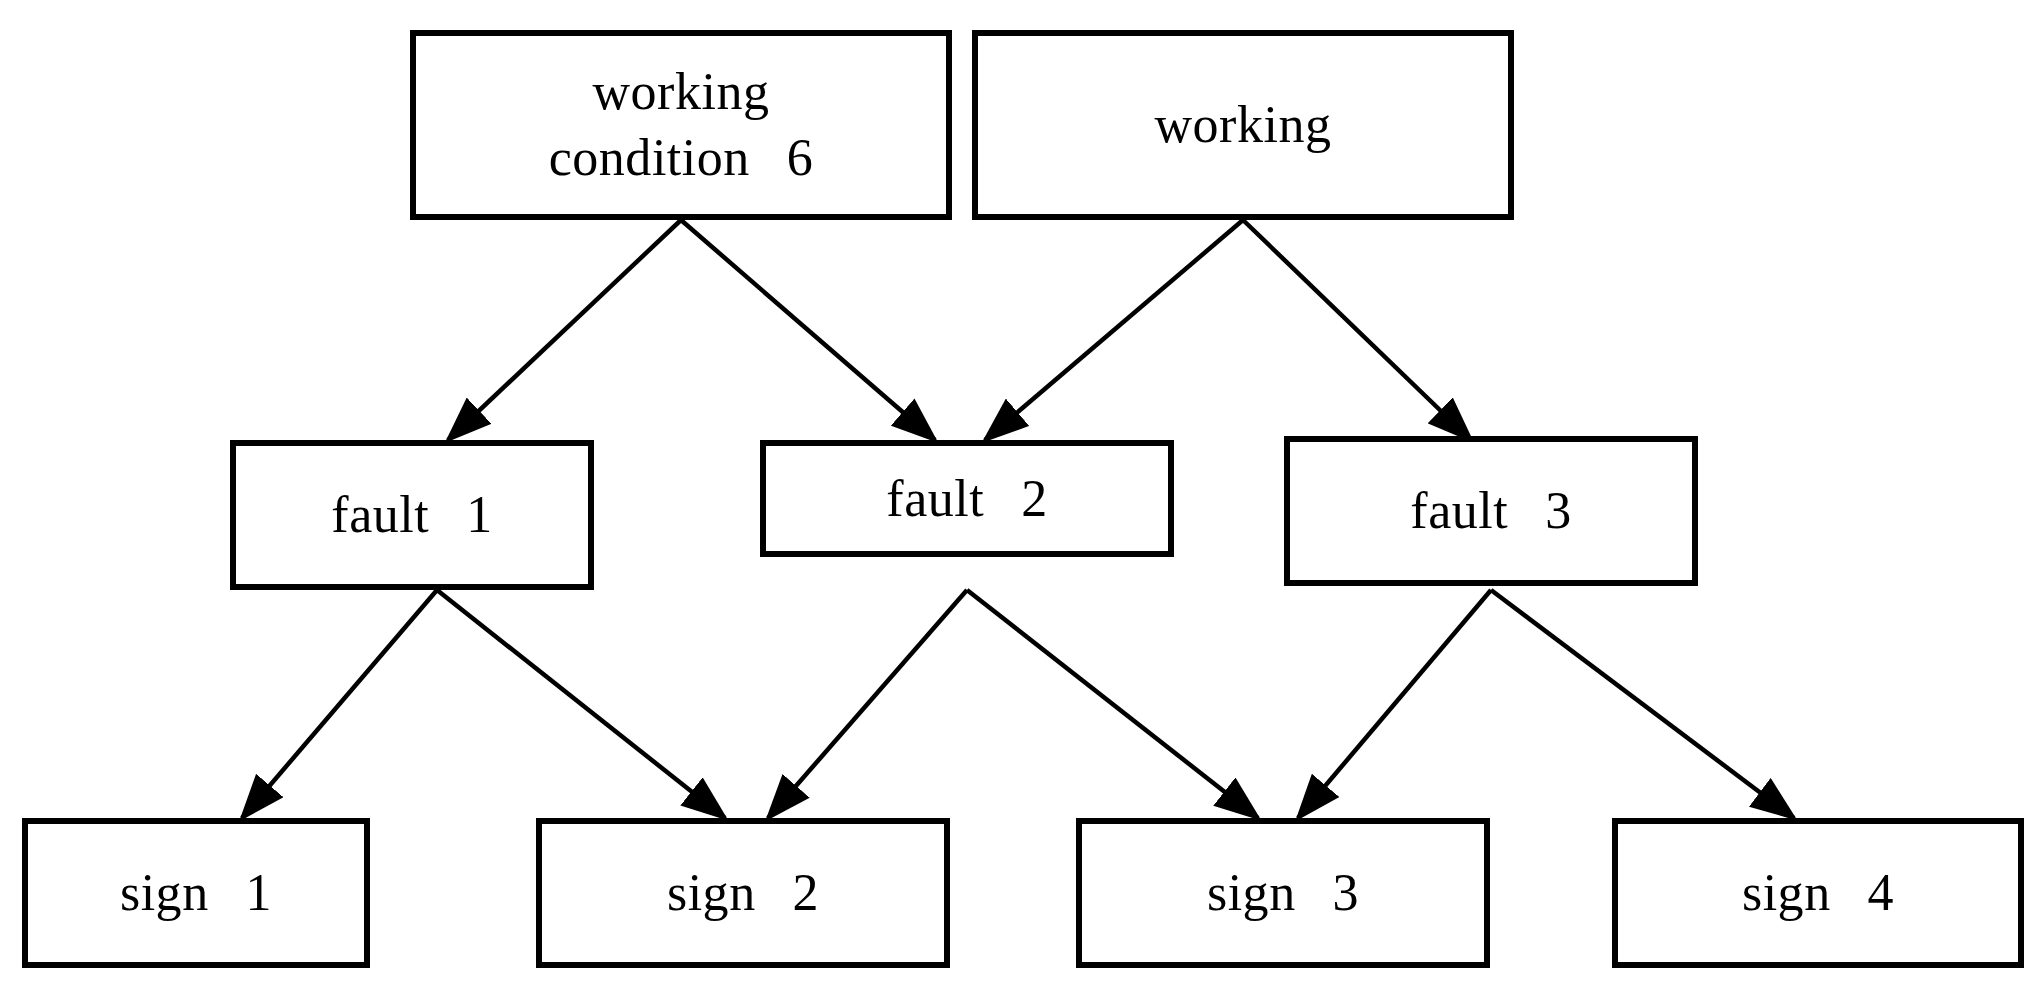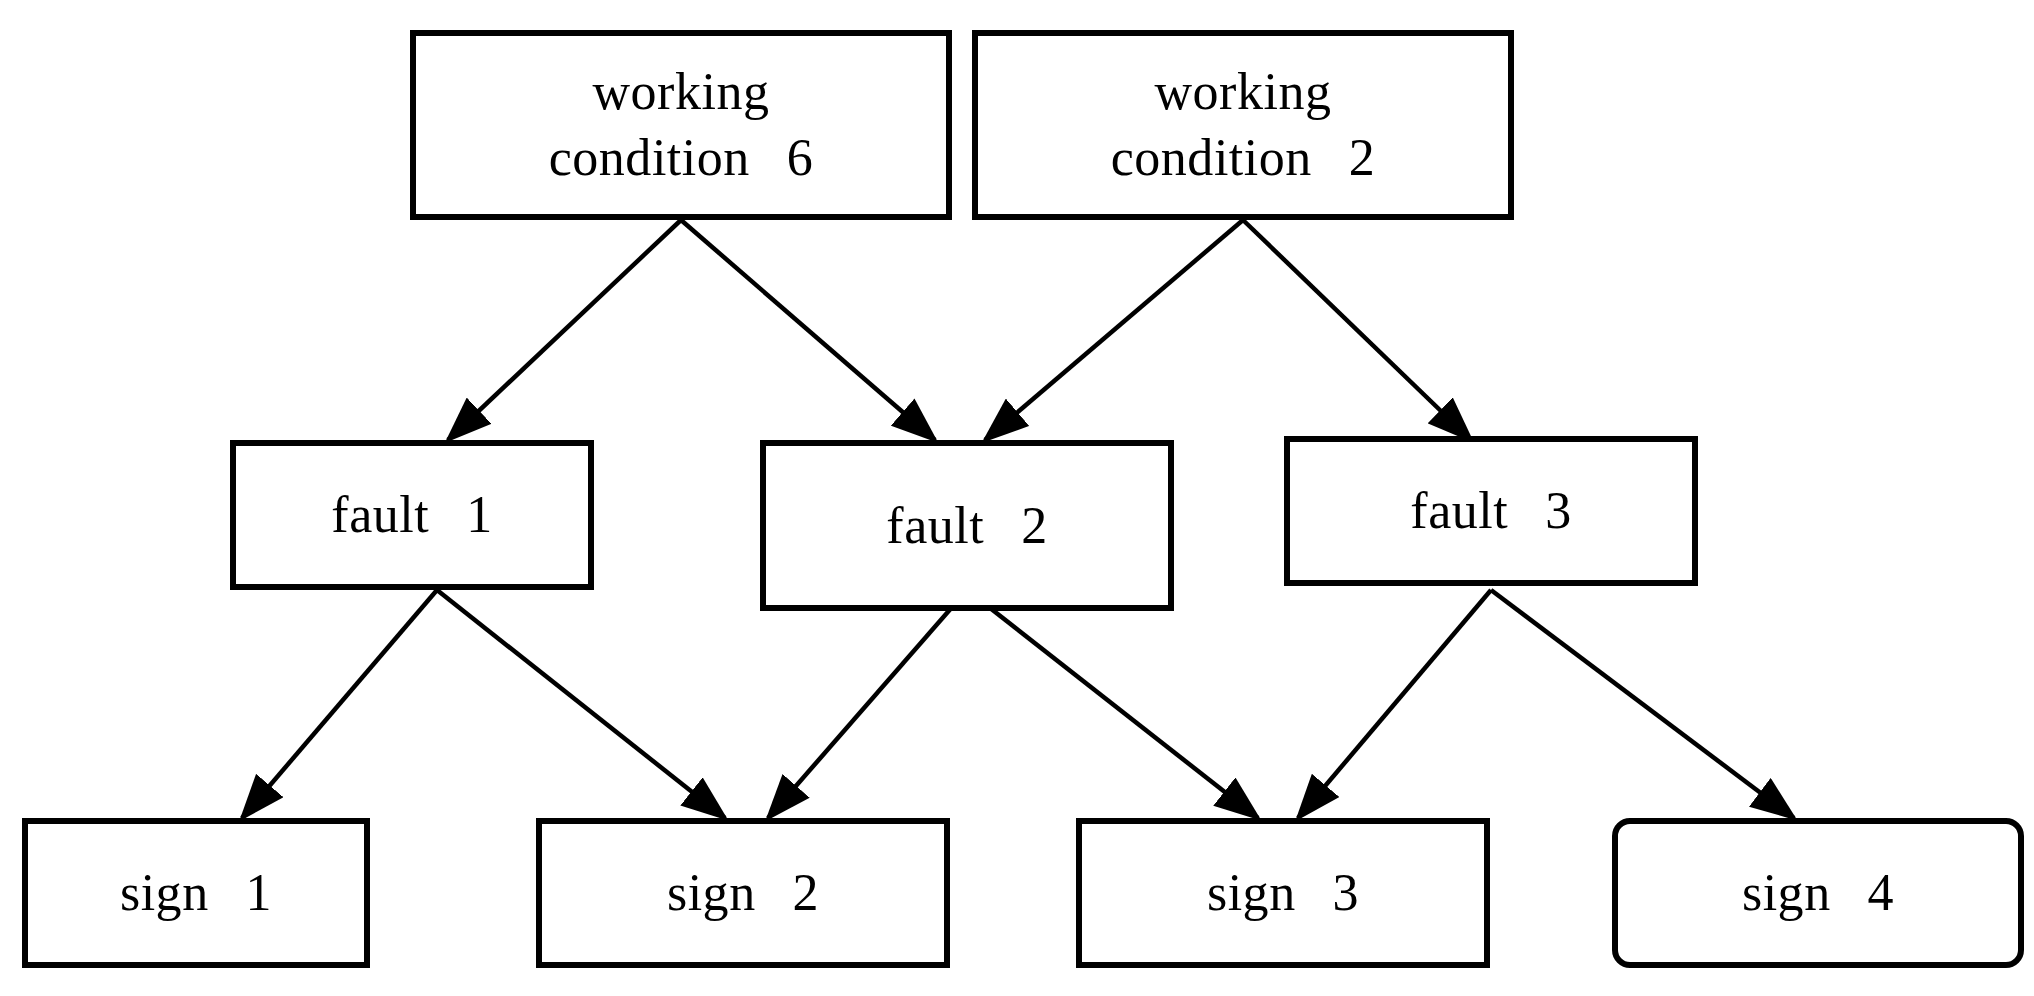--- a/index.html
+++ b/index.html
@@ -70,37 +70,36 @@
         <line x1="1491" y1="590" x2="1794" y2="818" class="edge-line" marker-end="url(#arrowhead)"></line>
       </g>
   </svg>
   <div id="nodes-layer">
       <div class="node" style="left: 410px; top: 30px; width: 542px; height: 190px;">
         <div class="node-line">working</div>
         <div class="node-line">condition 6</div>
       </div>
       <div class="node" style="left: 972px; top: 30px; width: 542px; height: 190px;">
         <div class="node-line">working</div>
-        <div class="node-line">condition 2</div>
       </div>
       <div class="node" style="left: 230px; top: 440px; width: 364px; height: 150px; justify-content: center;">
         <div class="node-line">fault 1</div>
       </div>
-      <div class="node" style="left: 760px; top: 440px; width: 414px; height: 171px; text-align: right;">
+      <div class="node" style="left: 760px; top: 440px; width: 414px; height: 117px; text-align: right;">
         <div class="node-line">fault 2</div>
       </div>
       <div class="node" style="left: 1284px; top: 436px; width: 414px; height: 150px;">
         <div class="node-line">fault 3</div>
       </div>
       <div class="node" style="left: 22px; top: 818px; width: 348px; height: 150px;">
         <div class="node-line">sign 1</div>
       </div>
       <div class="node" style="left: 536px; top: 818px; width: 414px; height: 150px;">
         <div class="node-line">sign 2</div>
       </div>
       <div class="node" style="left: 1076px; top: 818px; width: 414px; height: 150px;">
         <div class="node-line">sign 3</div>
       </div>
-      <div class="node" style="left: 1612px; top: 818px; width: 412px; height: 150px; border-radius: 18px;">
+      <div class="node" style="left: 1612px; top: 818px; width: 412px; height: 150px;">
         <div class="node-line">sign 4</div>
       </div>
     </div>
 </div>
 
 </body></html>

